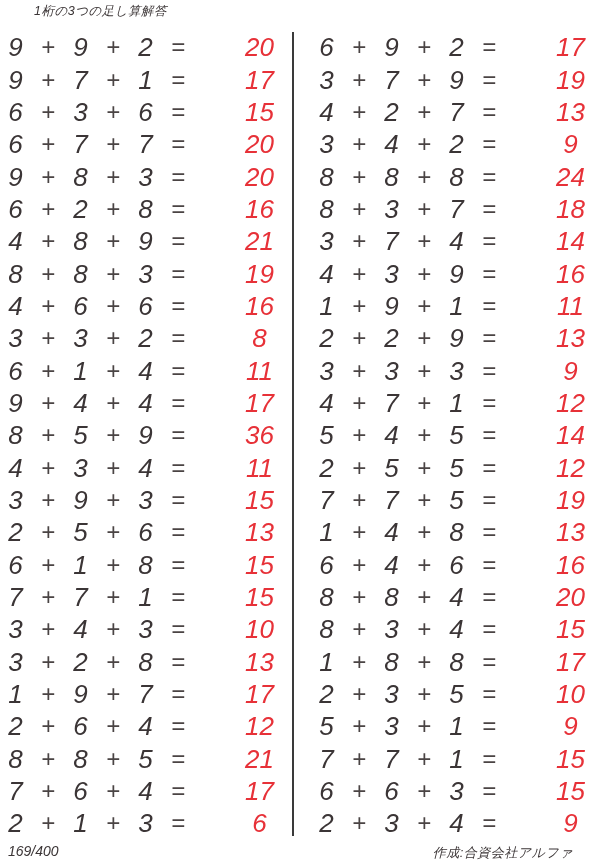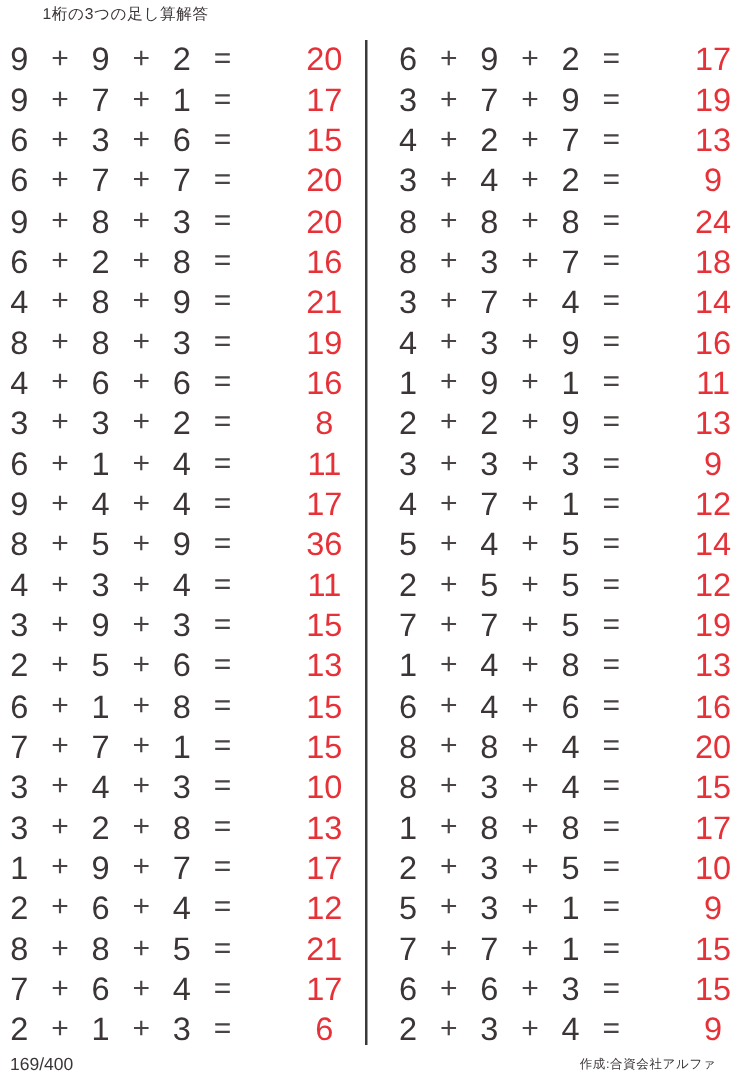--- a/index.html
+++ b/index.html
@@ -13,20 +13,21 @@
   body {
     font-family: "Liberation Sans", "DejaVu Sans", sans-serif;
     width: 600px;
   }
   .sheet {
     position: relative;
     width: 600px;
     height: 866px;
     background: #ffffff;
     overflow: hidden;
+    font-style: italic;
   }
   .title {
     position: absolute;
     left: 34px;
     top: 3px;
     font-size: 12.5px;
     letter-spacing: 0.5px;
     color: var(--num-color);
   }
   .columns {
@@ -66,21 +67,21 @@
     left: 8px;
     top: 843px;
     width: 570px;
     font-size: 14px;
     color: var(--num-color);
   }
   .footer-credit {
     position: absolute;
     right: 27px;
     top: 844px;
-    font-size: 10px;
+    font-size: 13px;
     letter-spacing: 0.5px;
     color: var(--num-color);
   }
 </style>
 </head>
 <body>
 
 <div class="sheet">
   <div class="title">1桁の3つの足し算解答</div>
 

